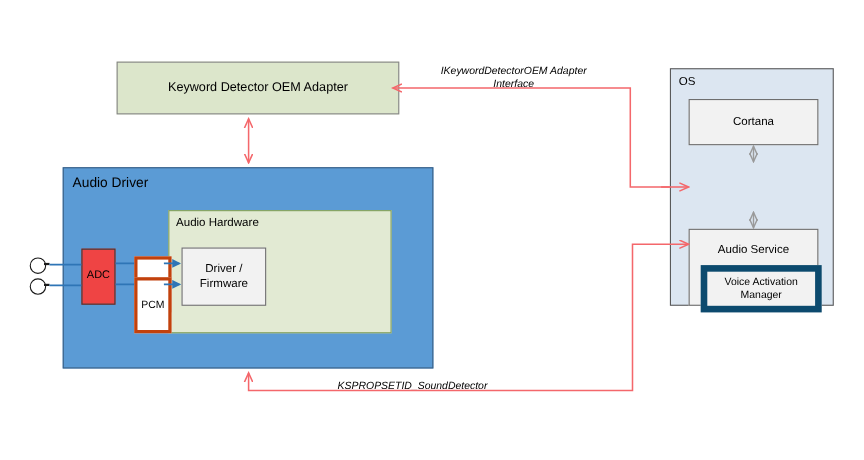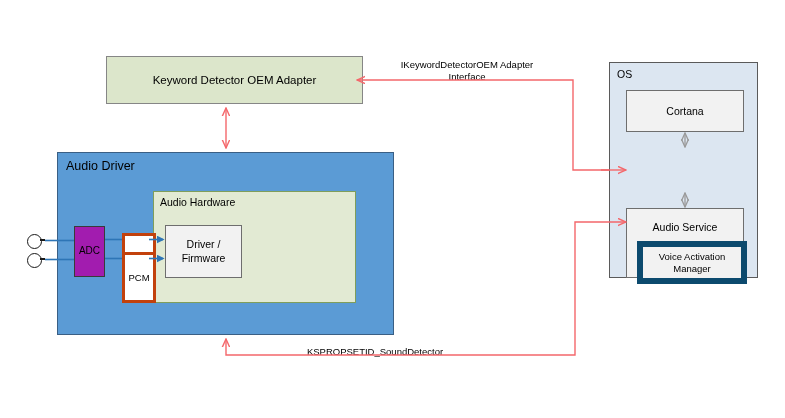--- a/index.html
+++ b/index.html
@@ -85,21 +85,21 @@
     border: 1px solid #6E6E6E;
     font-size: 10.5px;
   }
 
   
   #adc {
     left: 74px;
     top: 226px;
     width: 31px;
     height: 51px;
-    background: #a21caf;
+    background: #ef4444;
     border: 1px solid #3A3A3A;
     font-size: 10px;
     align-items: center;
   }
 
   
   .pcm {
     position: absolute;
     background: #FFFFFF;
     border: 3px solid #c2410c;
@@ -200,20 +200,21 @@
     height: 418px;
     pointer-events: none;
   }
 
   .lbl {
     position: absolute;
     font-size: 9.5px;
     color: #000;
     text-align: center;
     line-height: 1.25;
+    font-style: italic;
   }
   #iface-label { left: 383px; top: 59px; width: 168px; }
   #kspropsetid-label {
     left: 280px; top: 346px; width: 190px;
     background: #ffffff;
   }
 </style>
 </head>
 <body>
 

